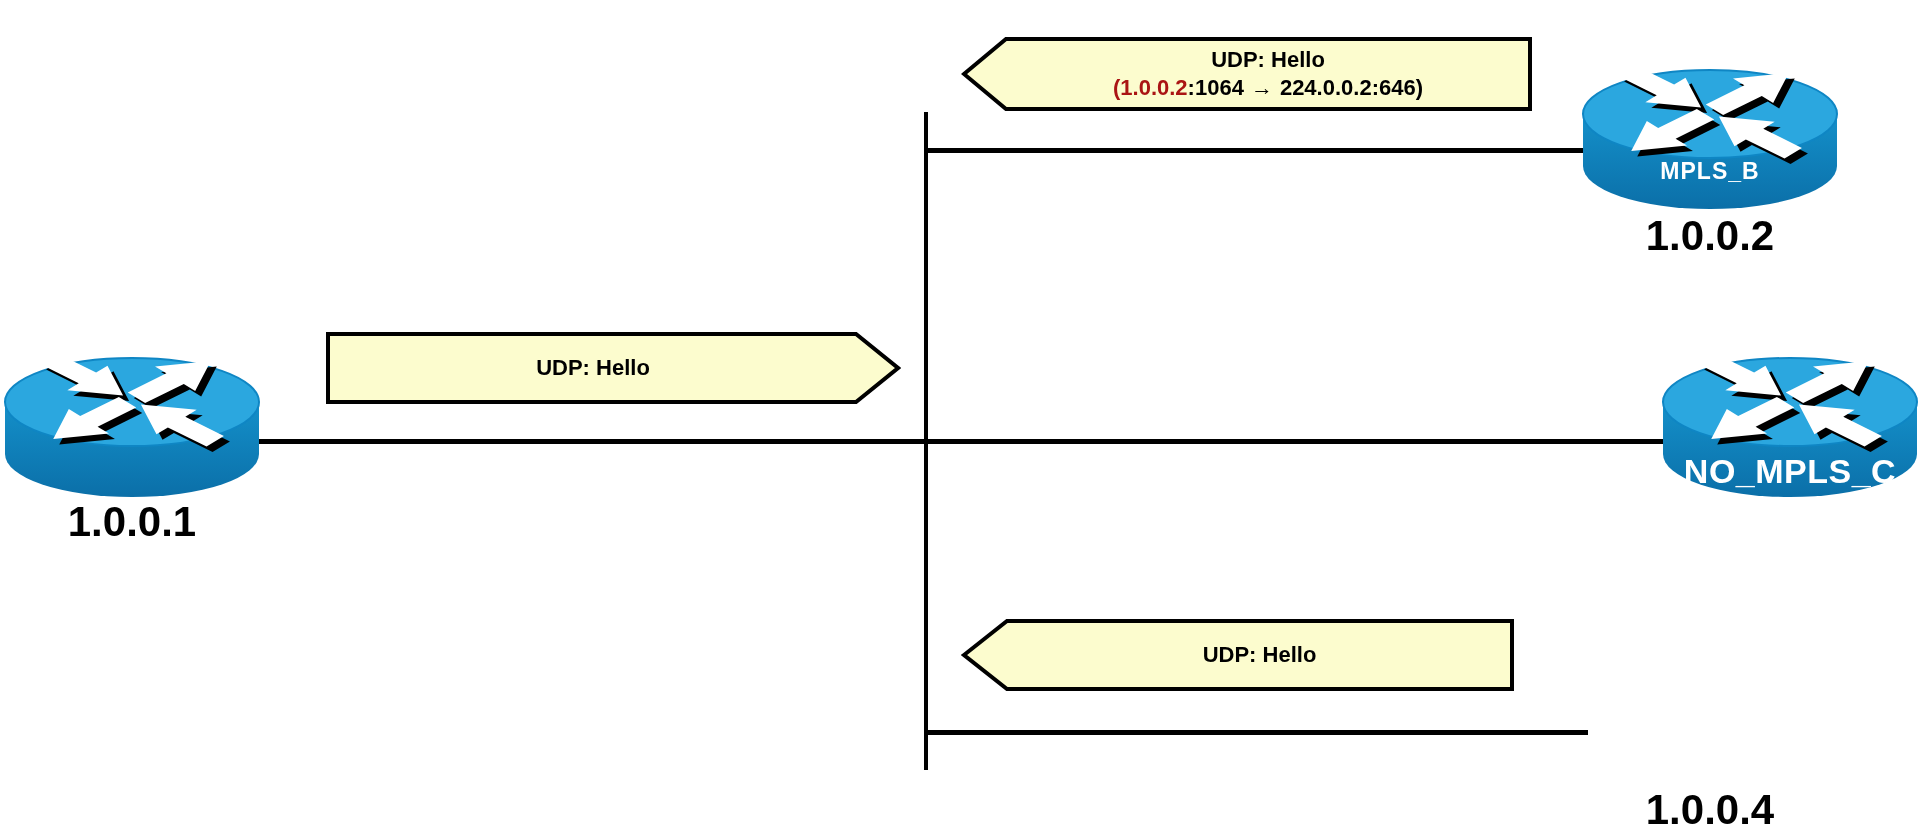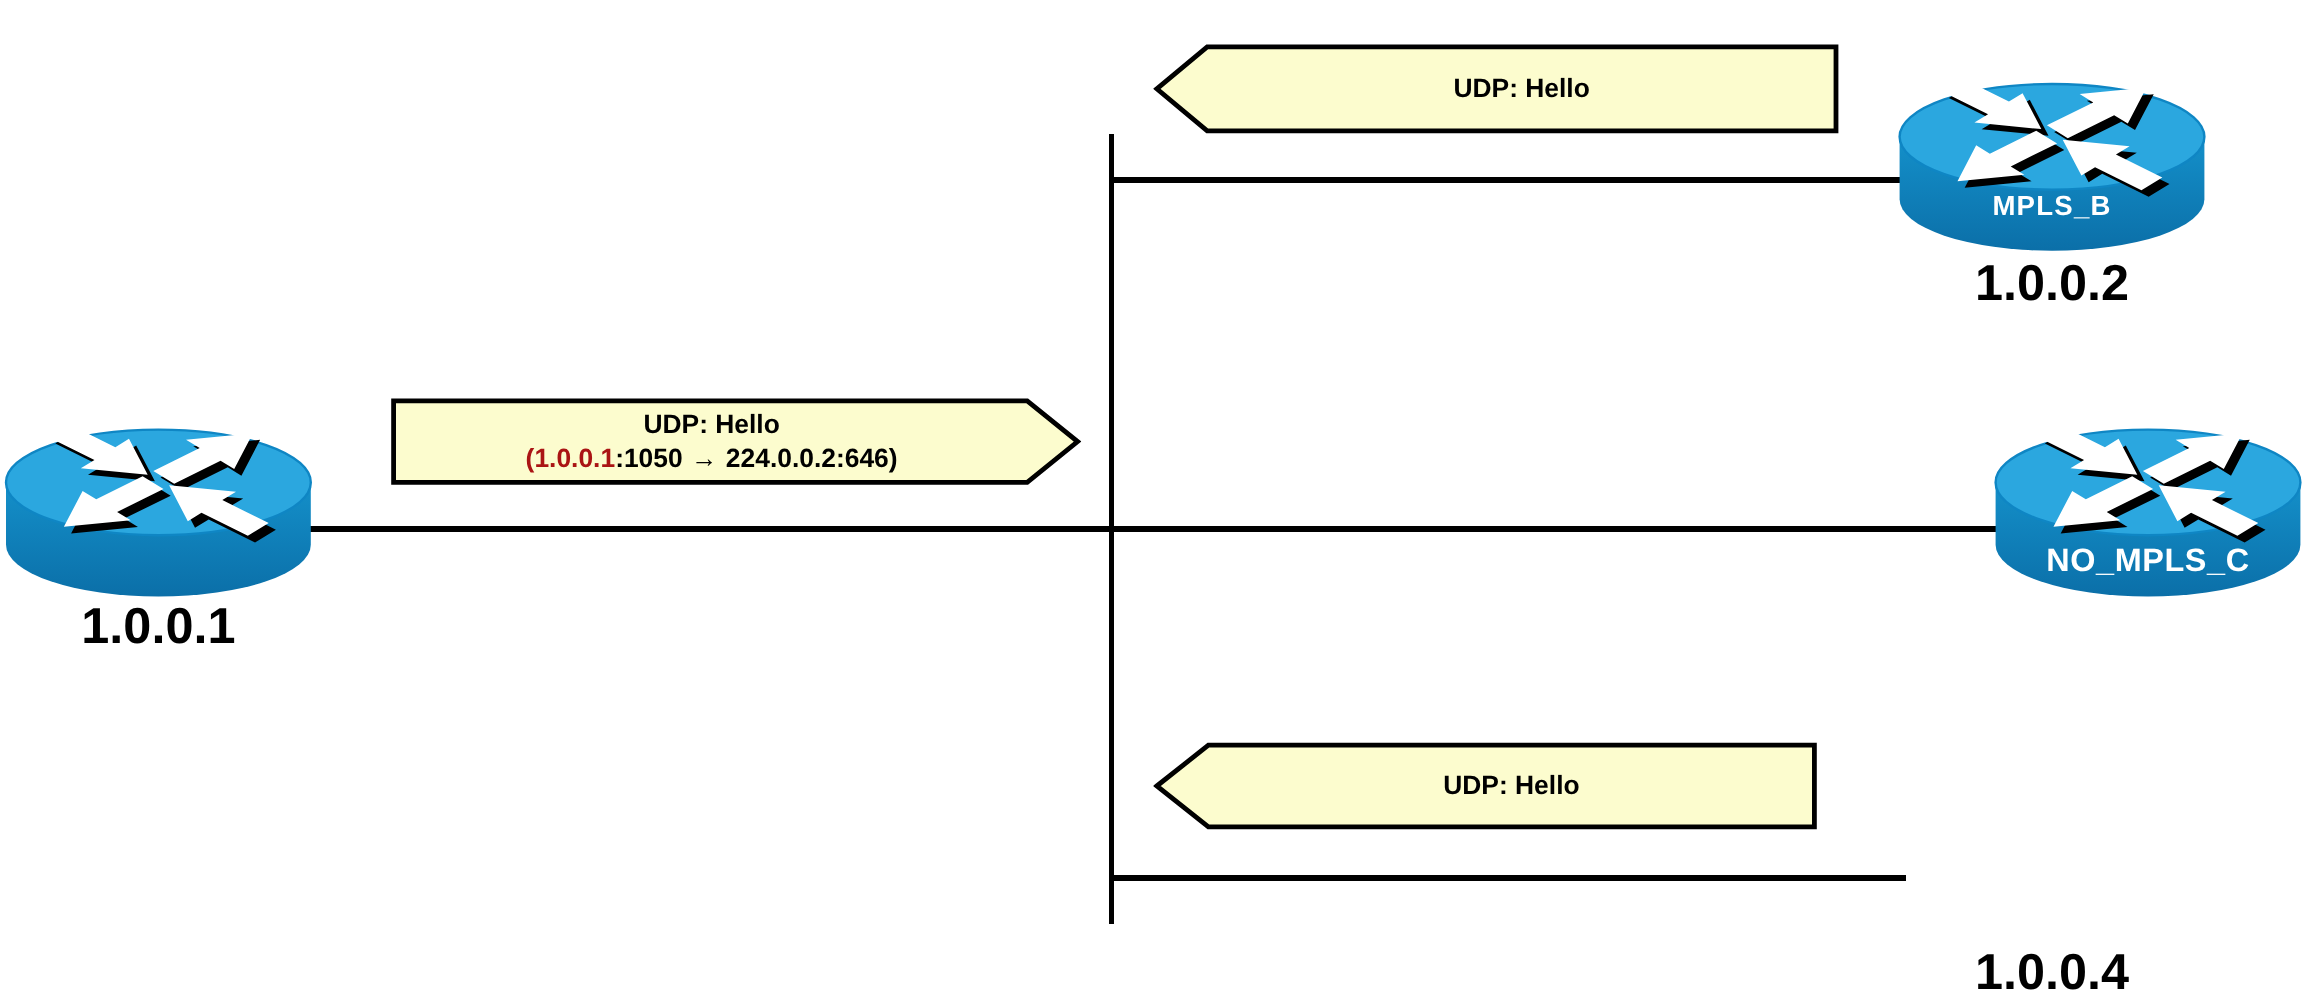--- a/index.html
+++ b/index.html
@@ -7,21 +7,21 @@
     position:relative;width:1921px;height:836px;background:#ffffff;
     font-family:"Liberation Sans", sans-serif;overflow:hidden;
   }
   .wires{position:absolute;left:0;top:0;}
   .router{position:absolute;width:260px;height:142px;}
   .router svg{position:absolute;left:0;top:0;}
   .router-name{
     position:absolute;left:0;right:0;top:90px;text-align:center;
     color:var(--router-label,#ffffff);font-weight:bold;font-size:23px;letter-spacing:1px;
   }
-  .router-name.small{font-size:27px;top:96px;letter-spacing:0.5px;}
+  .router-name.small{font-size:34px;top:96px;letter-spacing:0.5px;}
   .router-ip{
     position:absolute;width:260px;text-align:center;font-weight:bold;
     font-size:42px;color:var(--ip-label,#000000);
   }
   .banner{position:absolute;}
   .banner svg{position:absolute;left:0;top:0;}
   .banner-text{
     position:absolute;top:0;bottom:0;display:flex;flex-direction:column;
     justify-content:center;text-align:center;font-weight:bold;font-size:22px;
     line-height:28px;color:#000000;white-space:nowrap;
@@ -68,30 +68,30 @@
     <line x1="252" y1="441" x2="1668" y2="441" style="stroke:var(--wire,#000)" stroke-width="5"></line>
     <line x1="924" y1="732" x2="1588" y2="732" style="stroke:var(--wire,#000)" stroke-width="5"></line>
   </svg>
 
   <div class="banner" style="left:961px;top:36px;width:572px;height:76px">
     <svg width="572" height="76">
       <polygon points="3,38 45,3 569,3 569,73 45,73" style="fill:var(--banner-fill,#FCFCCE);stroke:var(--banner-border,#000);stroke-width:4"></polygon>
     </svg>
     <div class="banner-text" style="left:45px;width:524px">
       <div>UDP: Hello</div>
+      <div><span class="src">(</span><span class="src">1.0.0.2</span><span>:1064</span><span class="arrow-glyph">→</span><span>224.0.0.2:646)</span></div>
     </div>
   </div>
 
   <div class="banner" style="left:325px;top:331px;width:576px;height:74px">
     <svg width="576" height="74">
       <polygon points="3,3 531,3 573,37 531,71 3,71" style="fill:var(--banner-fill,#FCFCCE);stroke:var(--banner-border,#000);stroke-width:4"></polygon>
     </svg>
     <div class="banner-text" style="left:4px;width:528px">
       <div>UDP: Hello</div>
-      <div><span class="src">(</span><span class="src">1.0.0.1</span><span>:1050</span><span class="arrow-glyph">→</span><span>224.0.0.2:646)</span></div>
     </div>
   </div>
 
   <div class="banner" style="left:961px;top:618px;width:554px;height:74px">
     <svg width="554" height="74">
       <polygon points="3,37 46,3 551,3 551,71 46,71" style="fill:var(--banner-fill,#FCFCCE);stroke:var(--banner-border,#000);stroke-width:4"></polygon>
     </svg>
     <div class="banner-text" style="left:46px;width:505px">
       <div>UDP: Hello</div>
     </div>

